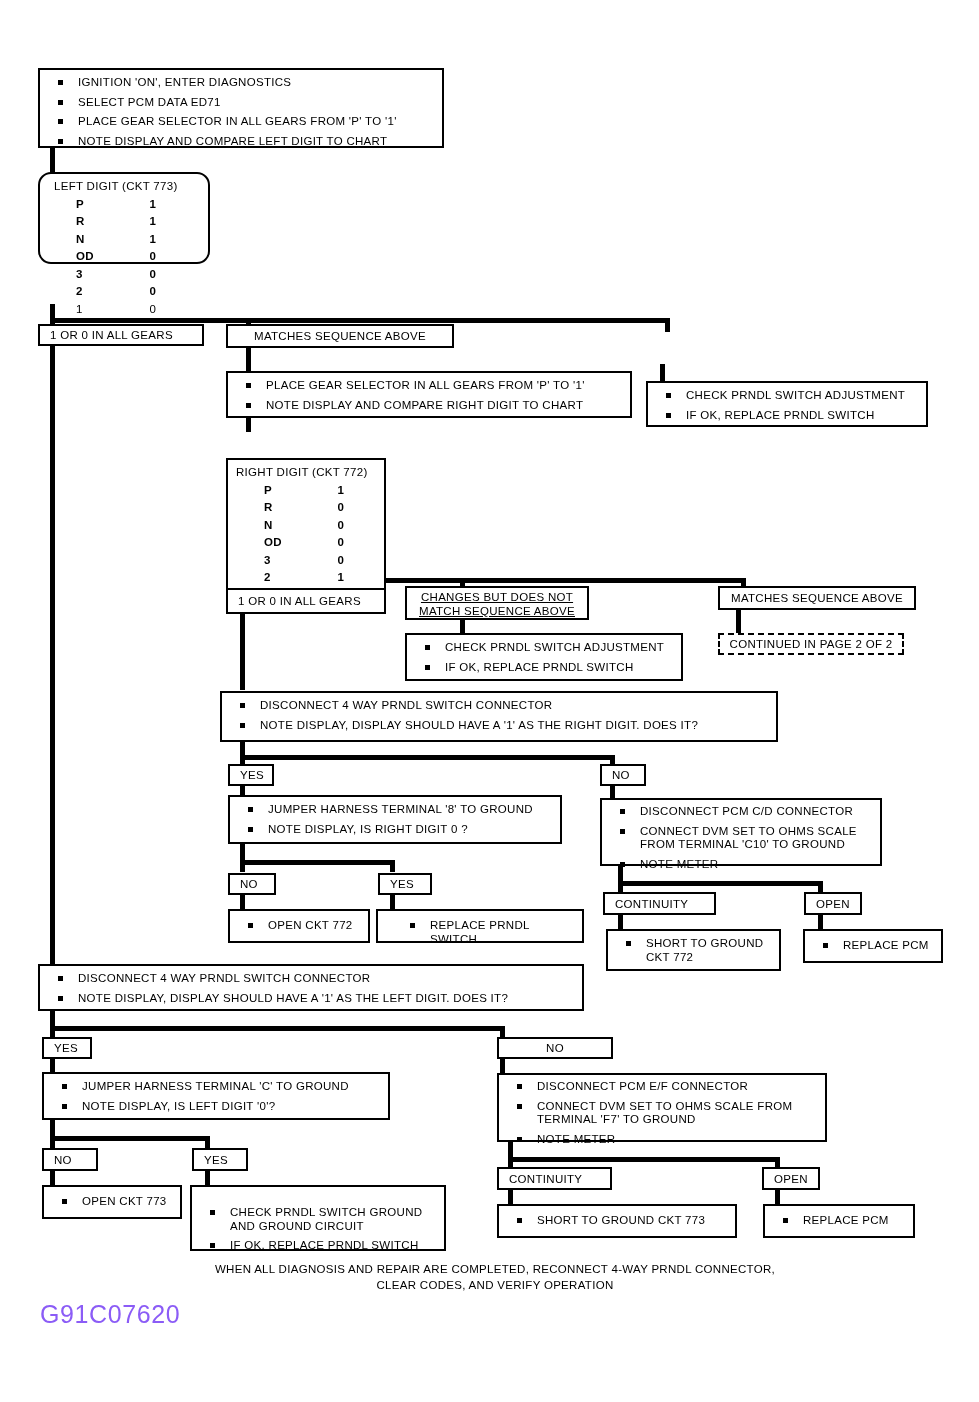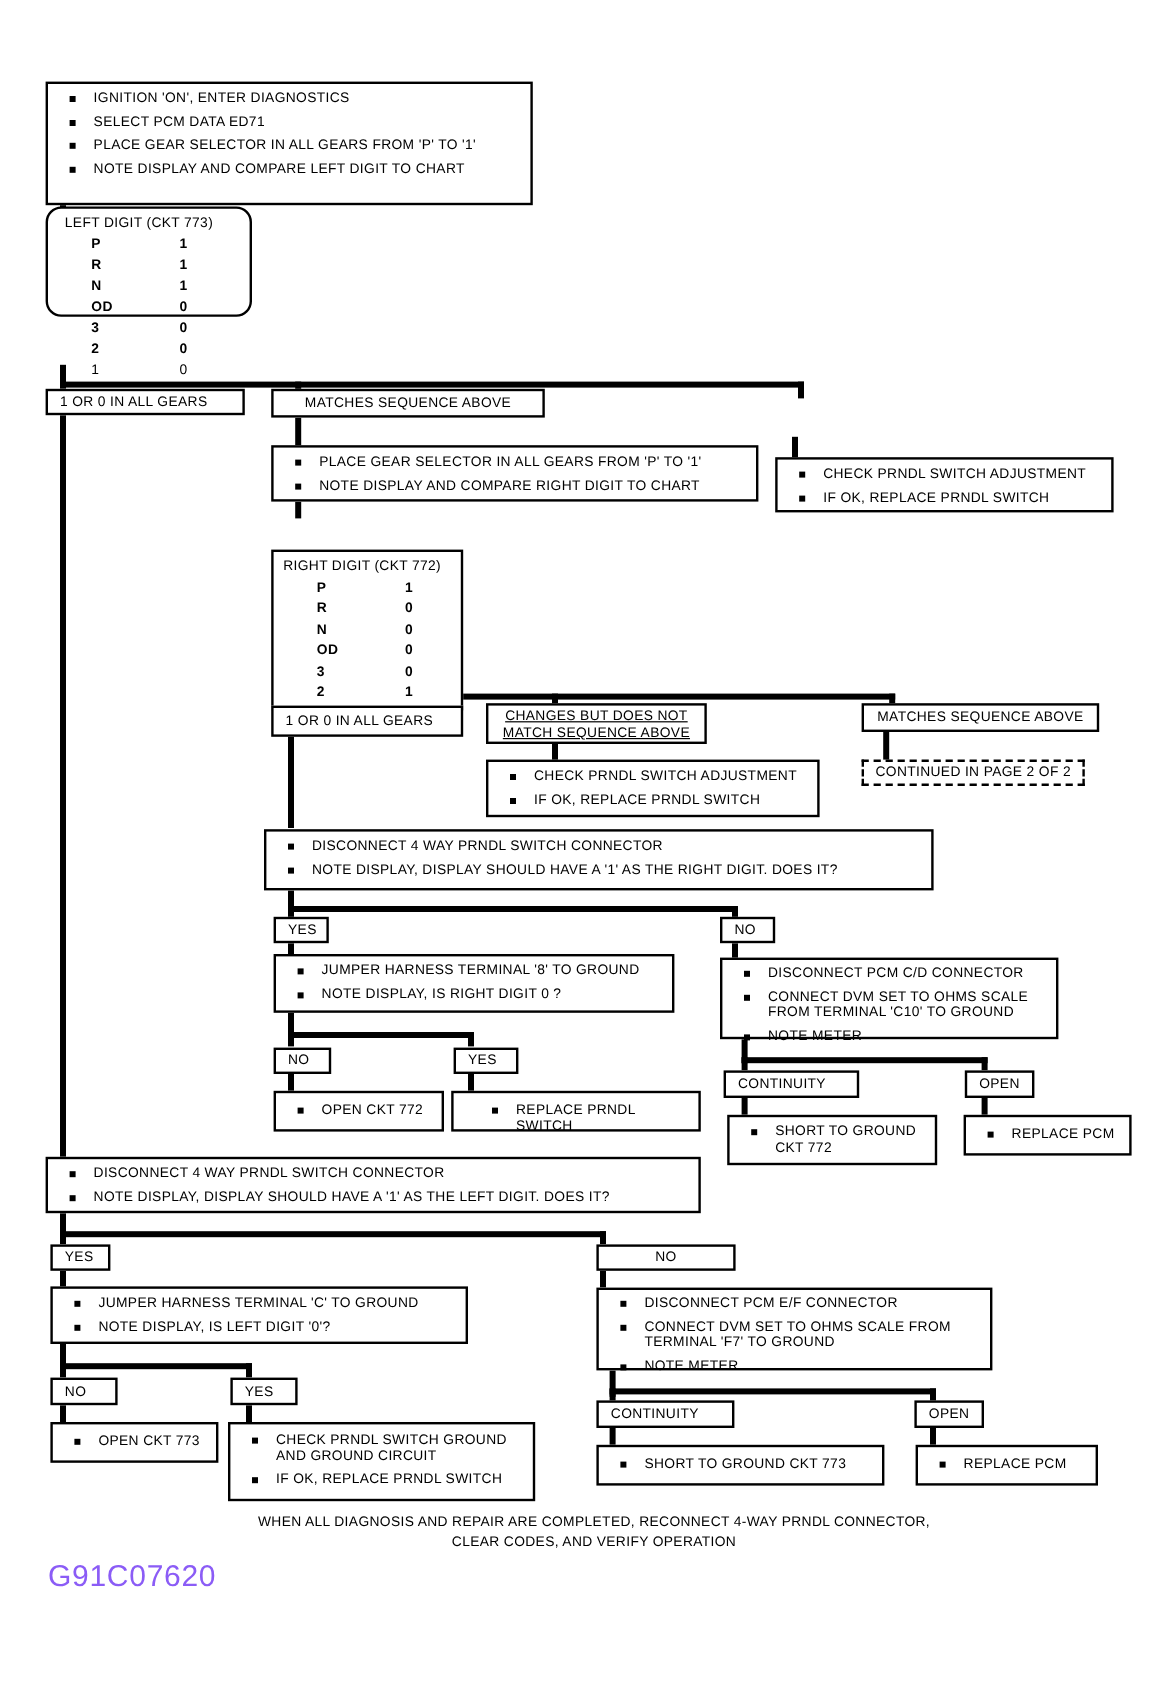--- a/index.html
+++ b/index.html
@@ -186,21 +186,21 @@
 
   <div class="ln" style="left:500px; top:1059px; width:5px; height:14px;"></div>
 
   <div class="ln" style="left:508px; top:1142px; width:5px; height:22px;"></div>
   <div class="ln" style="left:508px; top:1157px; width:272px; height:5px;"></div>
   <div class="ln" style="left:775px; top:1157px; width:5px; height:11px;"></div>
   <div class="ln" style="left:508px; top:1157px; width:5px; height:11px;"></div>
   <div class="ln" style="left:508px; top:1190px; width:5px; height:14px;"></div>
   <div class="ln" style="left:775px; top:1190px; width:5px; height:14px;"></div>
 
-  <div class="box" style="left:38px; top:68px; width:406px; height:103px;">
+  <div class="box" style="left:38px; top:68px; width:406px; height:80px;">
     <ul class="bullets">
       <li>IGNITION 'ON', ENTER DIAGNOSTICS</li>
       <li>SELECT PCM DATA ED71</li>
       <li>PLACE GEAR SELECTOR IN ALL GEARS FROM 'P' TO '1'</li>
       <li>NOTE DISPLAY AND COMPARE LEFT DIGIT TO CHART</li>
     </ul>
   </div>
 
   <div class="box" style="left:38px; top:172px; width:172px; height:92px;border-radius:13px;">
     <div class="chart-title">LEFT DIGIT (CKT 773)</div>
@@ -415,21 +415,21 @@
     <span>YES</span>
   </div>
 
   <div class="box" style="left:42px; top:1185px; width:140px; height:34px;">
     <ul class="bullets" style="padding-top:8px;">
       <li>OPEN CKT 773</li>
     </ul>
   </div>
 
   <div class="box" style="left:190px; top:1185px; width:256px; height:66px;">
-    <ul class="bullets" style="padding-top:7px;">
+    <ul class="bullets" style="padding-top:19px;">
       <li>
         <span>CHECK PRNDL SWITCH GROUND</span><br>
         <span>AND GROUND CIRCUIT</span>
       </li>
       <li>IF OK, REPLACE PRNDL SWITCH</li>
     </ul>
   </div>
 
   <div class="box" style="left:497px; top:1073px; width:330px; height:69px;">
     <ul class="bullets" style="padding-top:5px;">

